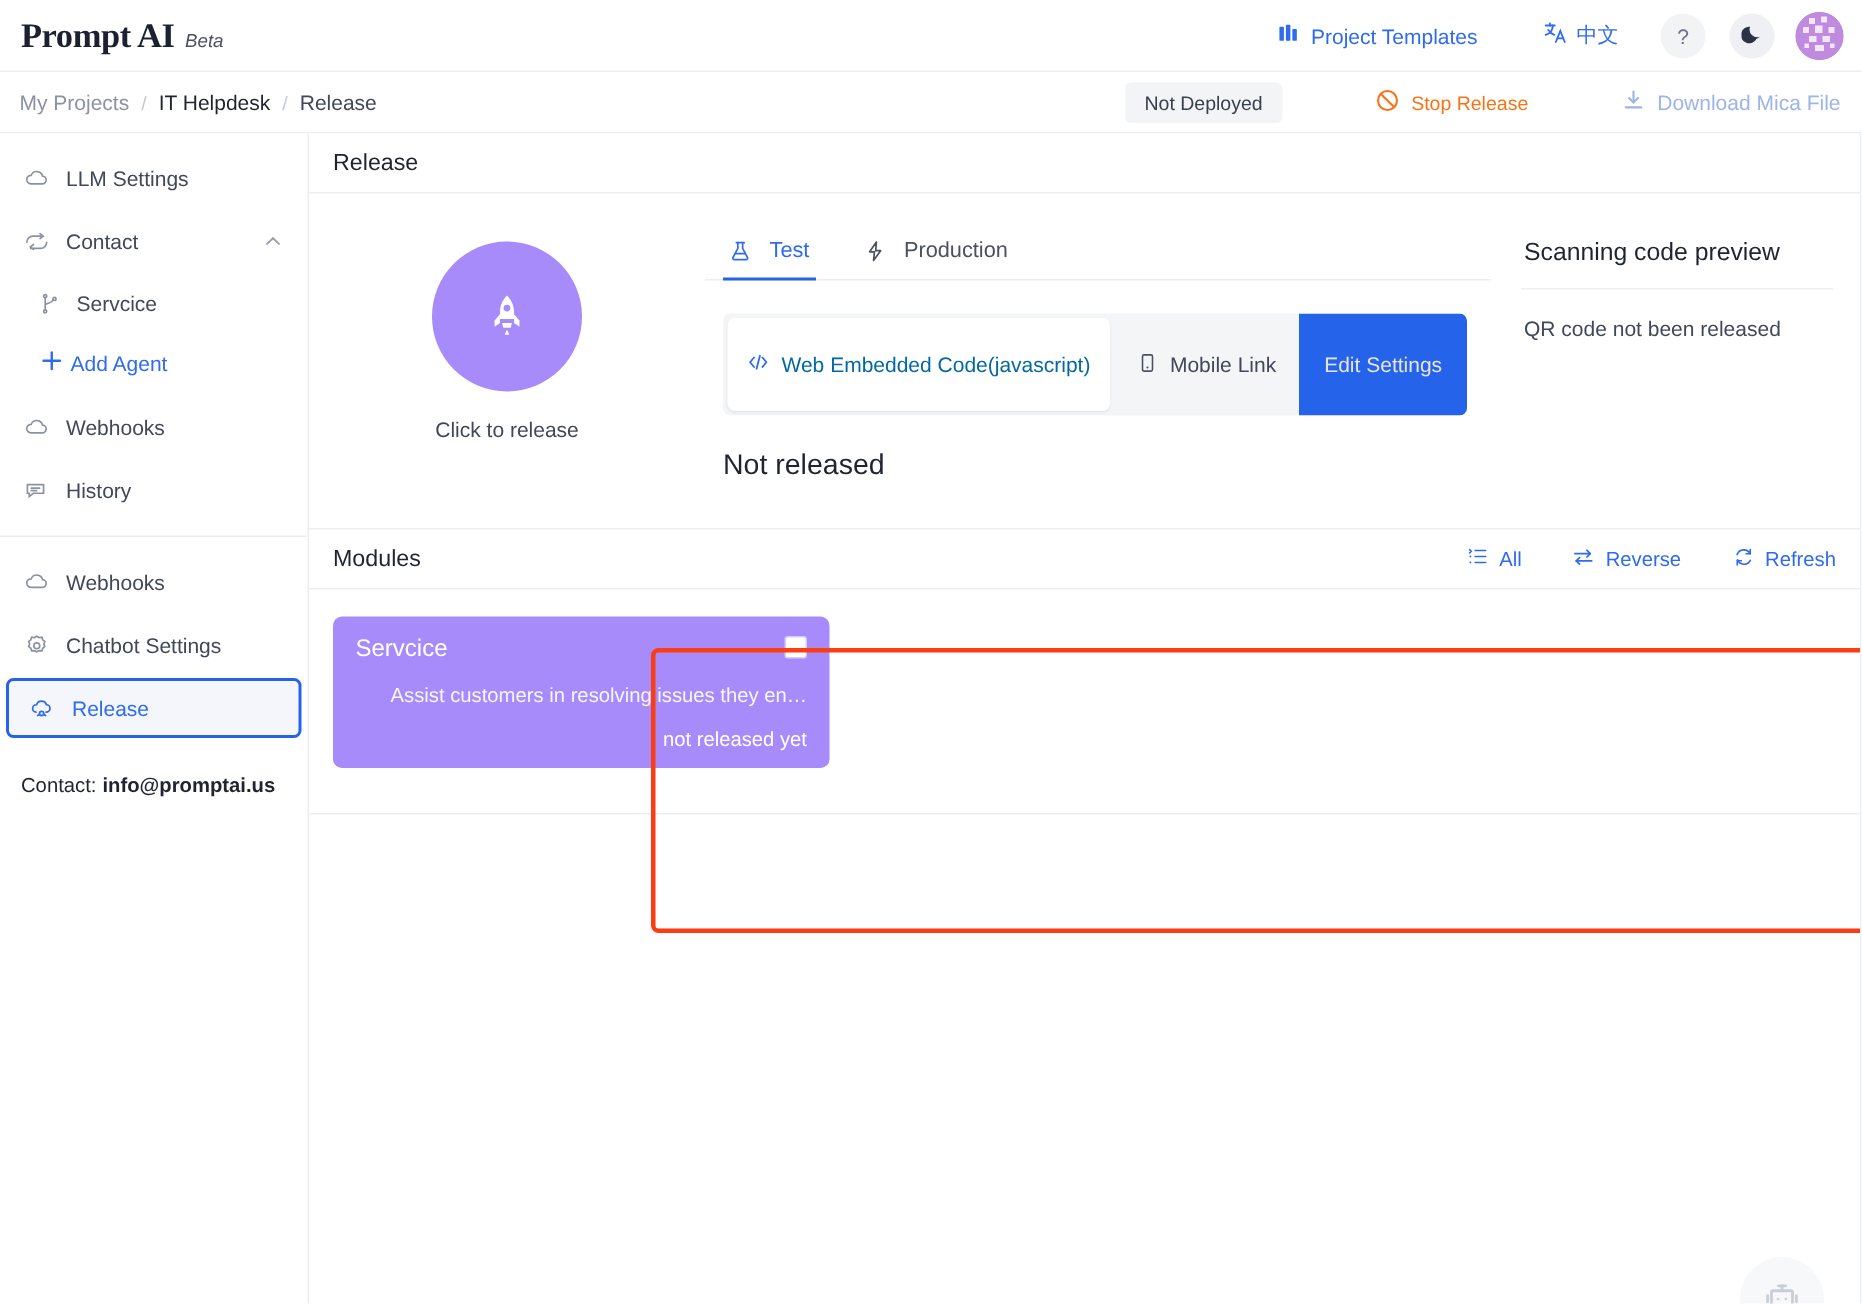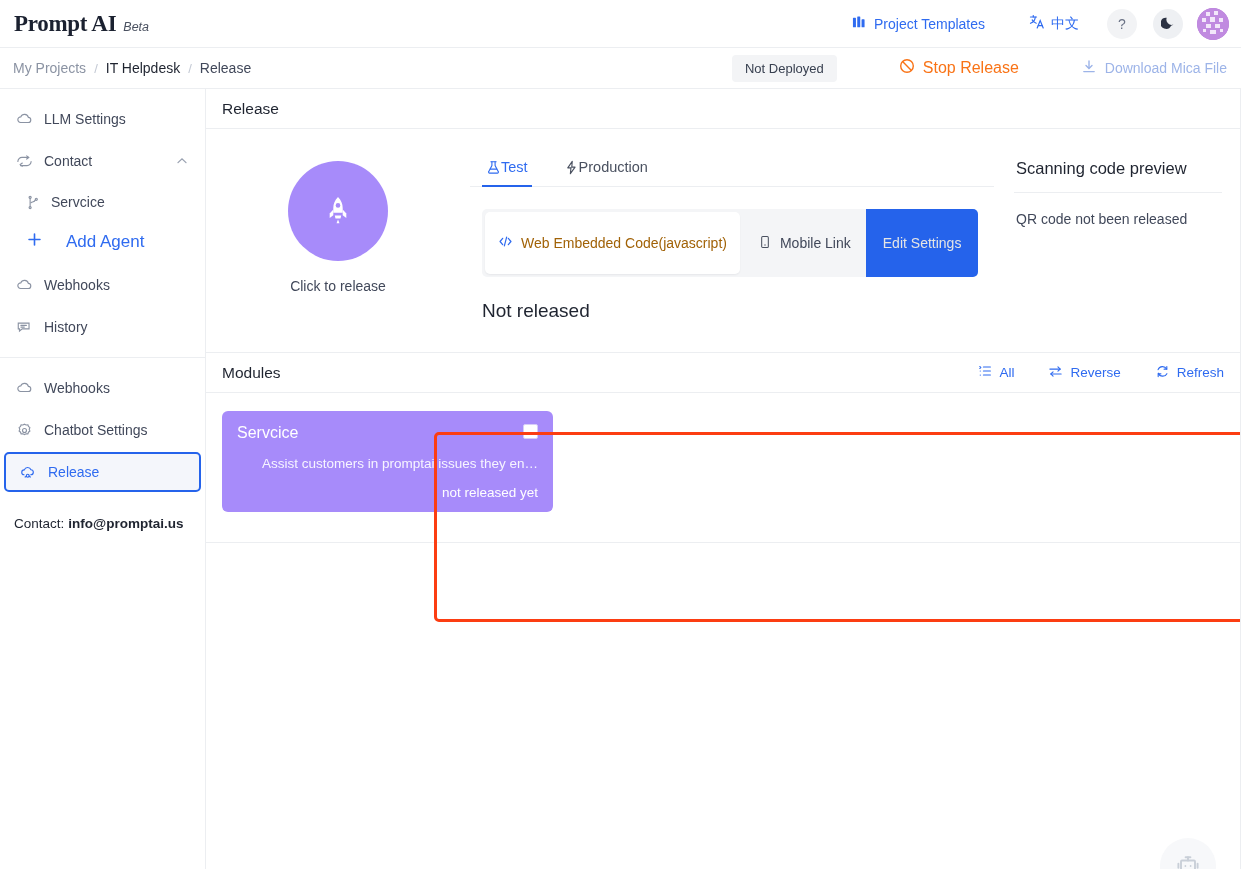--- a/index.html
+++ b/index.html
@@ -90,21 +90,21 @@
   .badge-deploy {
     background: #f3f4f6;
     color: #384050;
     font-size: 13px;
     padding: 6px 13px;
     border-radius: 4px;
   }
   .act-stop {
     display: flex; align-items: center; gap: 8px;
     color: #f97316;
-    font-size: 16px;
+    font-size: 13px;
     margin-left: 62px;
     cursor: pointer;
   }
   .act-dl {
     display: flex; align-items: center; gap: 8px;
     color: #9db4e8;
     font-size: 14px;
     margin-left: 62px;
     cursor: pointer;
   }
@@ -145,24 +145,24 @@
     font-size: 14px;
     color: #41485a;
     cursor: pointer;
     gap: 10px;
   }
   .nav-sub .ico { width: 15px; color: #8b93a3; display:flex; align-items:center; justify-content:center; }
   .nav-add {
     display: flex; align-items: center;
     height: 42px;
     padding: 0 14px 0 26px;
-    font-size: 17px;
+    font-size: 14px;
     color: #2f6bf0;
     cursor: pointer;
-    gap: 23px;
+    gap: 4px;
     font-weight: 500;
   }
   .nav-divider {
     height: 1px; background: #eceef1;
     margin: 10px 0 10px 0;
   }
   .nav-item.active {
     background: #f4f6fb;
     border: 2px solid #2563eb;
     color: #2f6bf0;
@@ -217,21 +217,21 @@
     color: #41485a;
   }
   .rel-mid { flex: 1; padding-right: 20px; }
   .tabs {
     display: flex; align-items: center;
     gap: 28px;
     border-bottom: 1px solid #eceef1;
     padding-left: 12px;
   }
   .tab {
-    display: flex; align-items: center; gap: 0;
+    display: flex; align-items: center; gap: 12px;
     padding: 8px 4px 10px 4px;
     font-size: 14.5px;
     color: #4a5160;
     cursor: pointer;
     border-bottom: 2px solid transparent;
     margin-bottom: -1px;
   }
   .tab.sel { color: #2f6bf0; border-bottom-color: #2563eb; }
   .tab .ico { display: flex; }
   .seg-row {
@@ -244,21 +244,21 @@
   }
   .seg {
     display: flex; align-items: center; gap: 8px;
     font-size: 14px;
     padding: 9px 15px;
     color: #41485a;
     cursor: pointer;
   }
   .seg.on {
     background: #fff;
-    color: #a16207;
+    color: #0369a1;
     border-radius: 5px;
     margin: 3px;
     padding: 6px 13px;
     font-weight: 500;
     box-shadow: 0 1px 2px rgba(16,24,40,.06);
   }
   .seg.primary {
     background: #2563eb;
     color: #e5e5e5;
     font-weight: 500;
@@ -679,21 +679,21 @@
             </div>
           </div>
         </div>
 
         <div class="mod-body">
           <div class="mod-card">
             <div class="mc-top">
               <span class="mc-name">Servcice</span>
               <span class="mc-check"></span>
             </div>
-            <div class="mc-desc">Assist customers in promptai issues they en…</div>
+            <div class="mc-desc">Assist customers in resolving issues they en…</div>
             <div class="mc-status">not released yet</div>
           </div>
         </div>
       </div>
     </div>
 
     <div class="annotation-box"></div>
 
     <div class="robot-fab">
       <svg width="30" height="30" viewBox="0 0 30 30" fill="none" stroke="#c9cfd8" stroke-width="1.9" stroke-linecap="round" stroke-linejoin="round">

